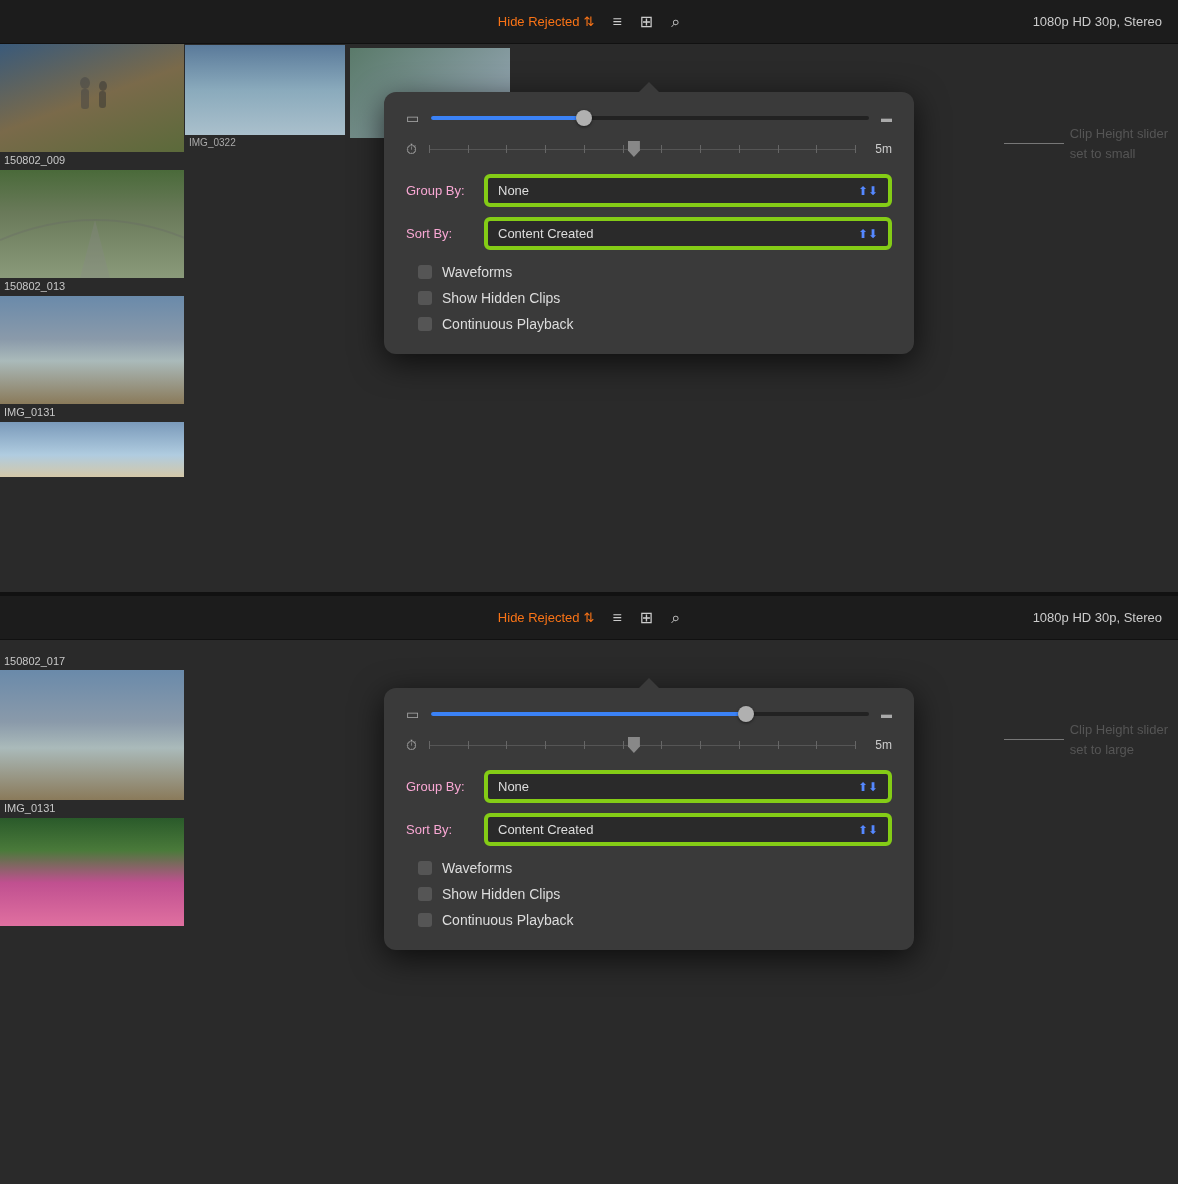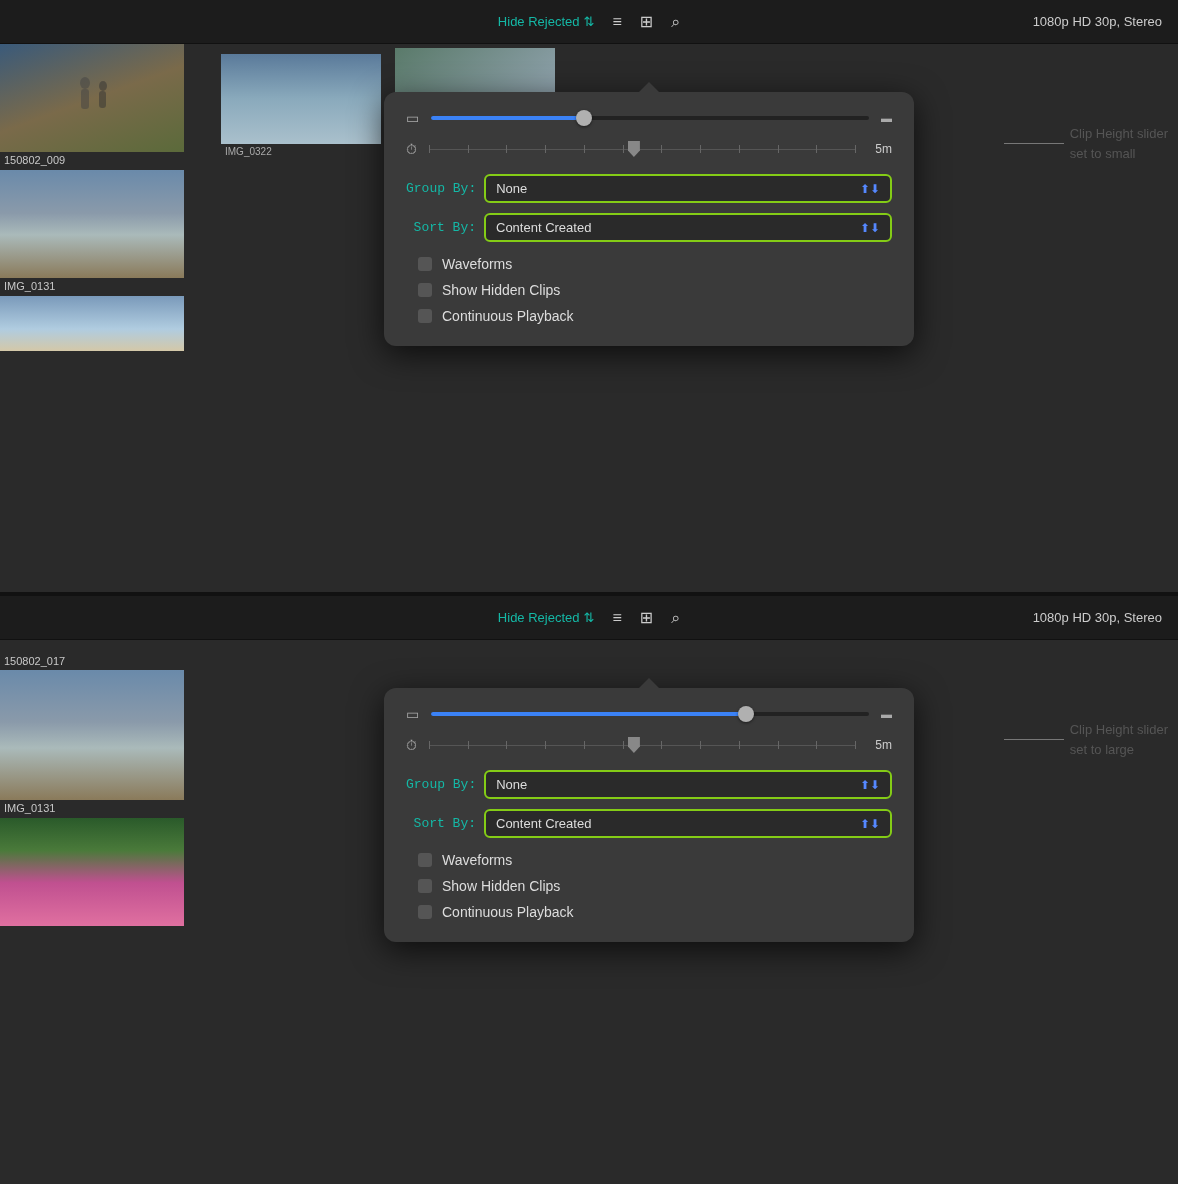--- a/index.html
+++ b/index.html
@@ -40,21 +40,21 @@
       align-items: center;
       gap: 18px;
     }
     .topbar-right {
       flex: 1;
       text-align: right;
       color: #ccc;
       font-size: 13px;
     }
     .hide-rejected-btn {
-      color: #14b8a6;
+      color: #f97316;
       font-size: 13px;
       display: flex;
       align-items: center;
       gap: 4px;
       cursor: pointer;
       background: none;
       border: none;
       outline: none;
     }
     .icon-btn {
@@ -284,30 +284,29 @@
     }
 
     
     .select-row {
       display: flex;
       align-items: center;
       margin-bottom: 10px;
       gap: 8px;
     }
     .select-label {
-      color: #14b8a6;
+      color: #f9a8d4;
       font-size: 13px;
-      text-align: right;
+      text-align: left;
       min-width: 70px;
-      font-family: Liberation Mono, monospace;
     }
     .select-control {
       flex: 1;
       background: #2a2a2a;
-      border: 2px solid #84cc16;
+      border: 4px solid #84cc16;
       border-radius: 6px;
       color: #ddd;
       font-size: 13px;
       padding: 5px 10px;
       display: flex;
       align-items: center;
       justify-content: space-between;
       cursor: pointer;
     }
     .select-arrows {
@@ -382,32 +381,41 @@
           <svg width="60" height="60" viewBox="0 0 60 60" style="opacity:0.5">
             <ellipse cx="20" cy="15" rx="5" ry="6" fill="#444"></ellipse>
             <rect x="16" y="21" width="8" height="20" rx="3" fill="#444"></rect>
             <ellipse cx="38" cy="18" rx="4" ry="5" fill="#333"></ellipse>
             <rect x="34" y="23" width="7" height="17" rx="3" fill="#333"></rect>
           </svg>
         </div>
         <div class="clip-label">150802_009</div>
       </div>
       <div class="clip-item">
+        <div class="thumb-road">
+          <svg width="190" height="108" viewBox="0 0 190 108" style="position:absolute;top:0;left:0;opacity:0.3">
+            <path d="M80,108 L95,50 L110,108 Z" fill="#888"></path>
+            <path d="M0,70 Q95,30 190,70" stroke="#666" stroke-width="2" fill="none"></path>
+          </svg>
+        </div>
+        <div class="clip-label">150802_013</div>
+      </div>
+      <div class="clip-item">
         <div class="thumb-mountains"></div>
         <div class="clip-label">IMG_0131</div>
       </div>
       <div class="clip-item">
         <div class="thumb-sky"></div>
       </div>
     </div>
 
     <div class="main-area">
 
       <div style="display:flex; overflow:hidden; max-height:180px;">
-        <div style="margin:10px;padding-left:27px;">
+        <div style="margin:1px;">
           <div class="thumb-partial" style="width:160px;height:90px;"></div>
           <div class="grid-label" style="width:160px;">IMG_0322</div>
         </div>
         <div style="margin:2px;">
           <div class="grid-thumb grid-thumb-2"></div>
         </div>
       </div>
 
       <div class="popup">
 

